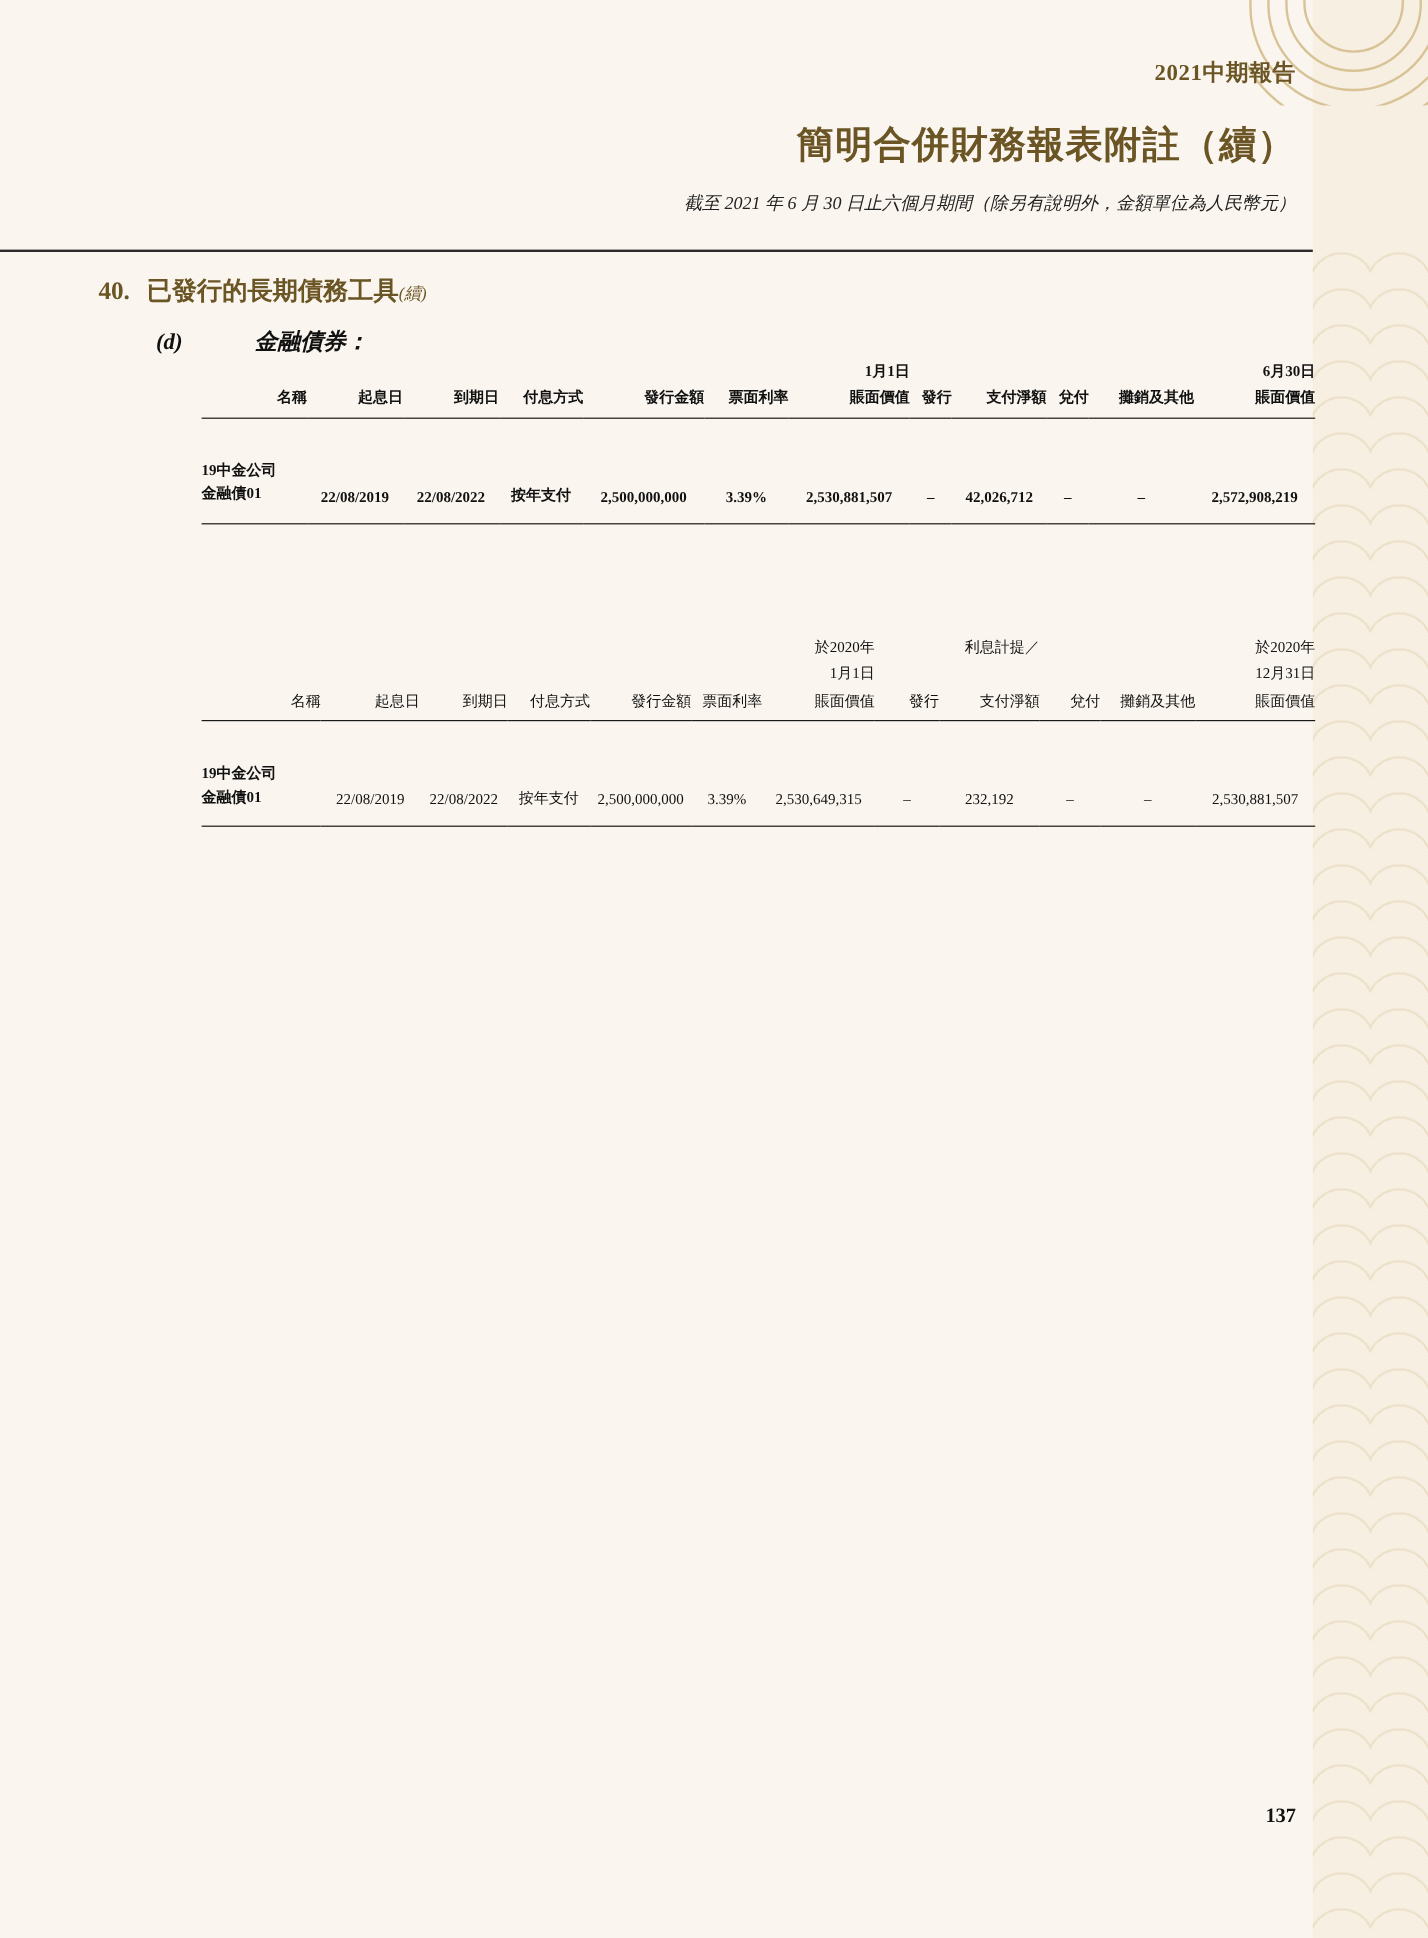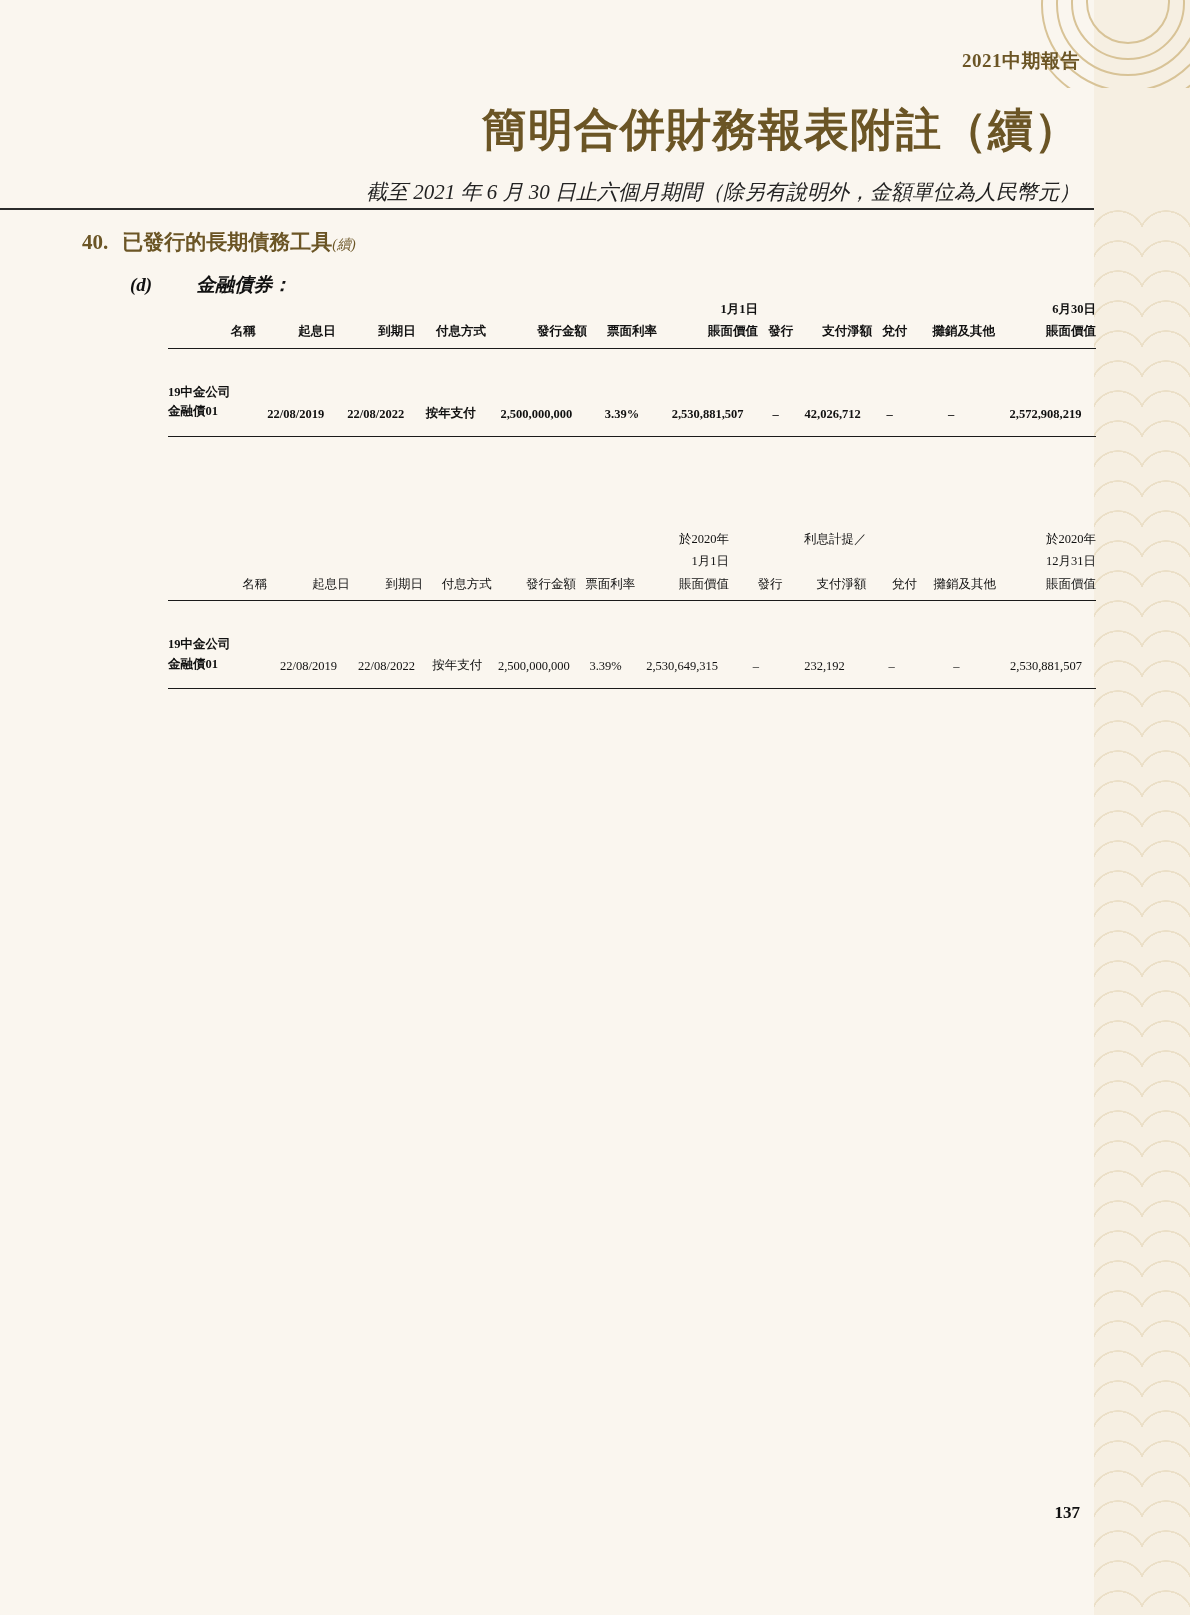--- a/index.html
+++ b/index.html
@@ -69,29 +69,29 @@
     text-align: right;
   }
   .report-tag {
     font-size: 19px;
     font-weight: bold;
     color: #6b5525;
     letter-spacing: .5px;
   }
   .doc-title {
     margin-top: 26px;
-    font-size: 45px;
+    font-size: 31px;
     font-weight: bold;
     color: #6b5525;
     letter-spacing: 1px;
     white-space: nowrap;
   }
   .doc-subtitle {
     margin-top: 18px;
-    font-size: 21px;
+    font-size: 15px;
     font-style: italic;
     color: #222;
     white-space: nowrap;
   }
 
   
   .note-head {
     position: absolute;
     left: 82px;
     top: 228px;
@@ -109,21 +109,21 @@
   .sub-head {
     position: absolute;
     left: 130px;
     top: 272px;
     font-size: 19px;
     font-weight: bold;
     font-style: italic;
     color: #111;
     white-space: nowrap;
   }
-  .sub-head .lbl { margin-left: 44px; text-align: center; }
+  .sub-head .lbl { margin-left: 60px; text-align: center; }
 
   
   .tbl-wrap {
     position: absolute;
     left: 168px;
     width: 928px;
   }
   .tbl-wrap.t1 { top: 300px; }
   .tbl-wrap.t2 { top: 530px; }
 

